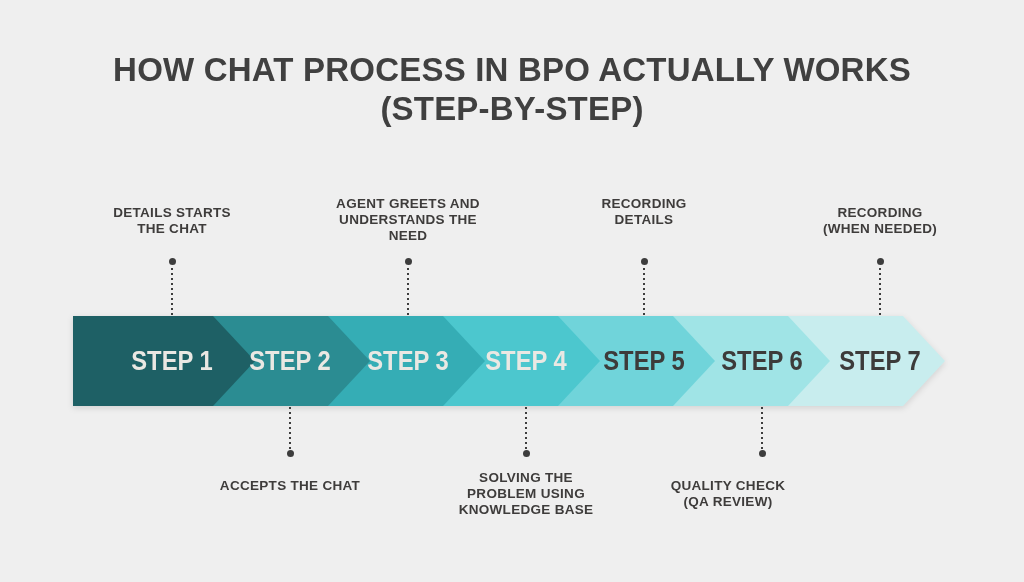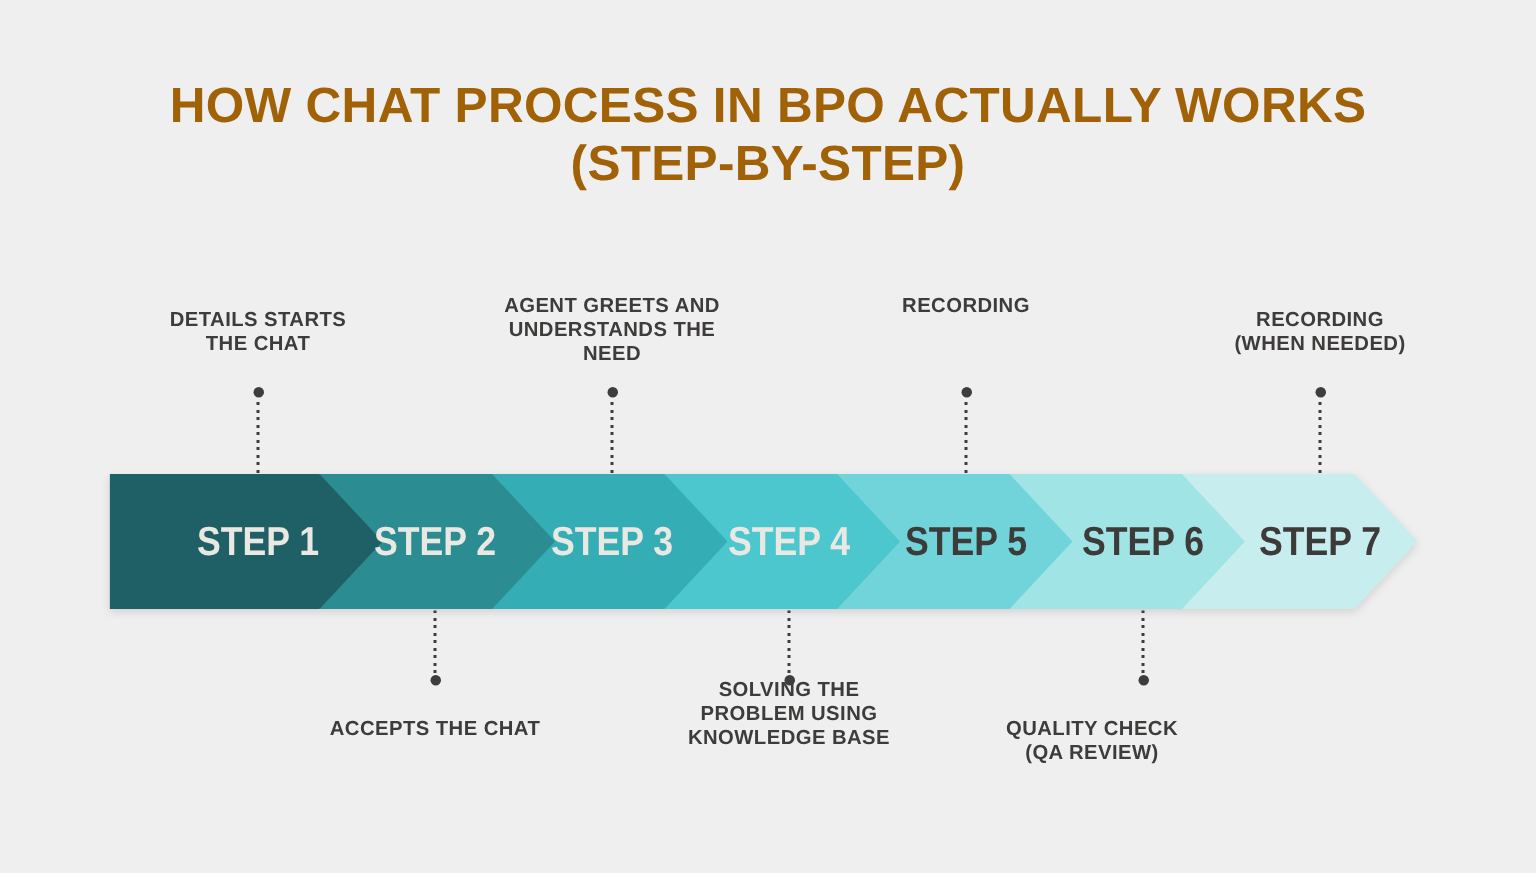--- a/index.html
+++ b/index.html
@@ -4,21 +4,21 @@
 <style>
   html,body{margin:0;padding:0;}
   body{font-family:"Liberation Sans",sans-serif;background:#e0e0e0;}
   .canvas{
     position:relative;width:1024px;height:582px;overflow:hidden;
     background:#EFEFEF;margin:0 auto;
   }
   .title{
     position:absolute;top:50px;left:0;width:100%;
     text-align:center;font-weight:bold;font-size:33px;line-height:39px;
-    letter-spacing:.2px;color:#a16207;
+    letter-spacing:.2px;color:#404040;
   }
   .band{
     position:absolute;left:0;top:316px;width:1024px;height:90px;
     filter:drop-shadow(0 2px 3px rgba(0,0,0,.12));
   }
   .chevron{
     position:absolute;top:0;height:90px;
     clip-path:polygon(0 0, calc(100% - 42px) 0, 100% 50%, calc(100% - 42px) 100%, 0 100%);
   }
   .step-label{
@@ -76,30 +76,31 @@
       <div class="connector-line" style="left: 407px; top: 268px; height: 48px;"></div>
       <div class="connector-dot" style="left: 404.5px; top: 258px;"></div>
       <div class="annotation" style="left: 288px; top: 196px;">
         <div>AGENT GREETS AND</div>
         <div>UNDERSTANDS THE</div>
         <div>NEED</div>
       </div>
       <div class="step-label" style="left: 526px; color: rgb(234, 232, 227);">STEP 4</div>
       <div class="connector-line" style="left: 525px; top: 407px; height: 42px;"></div>
       <div class="connector-dot" style="left: 522.5px; top: 450px;"></div>
-      <div class="annotation" style="left: 406px; top: 452px;">
+      <div class="annotation" style="left: 406px; top: 470px;">
         <div>SOLVING THE</div>
         <div>PROBLEM USING</div>
         <div>KNOWLEDGE BASE</div>
       </div>
       <div class="step-label" style="left: 644px; color: rgb(61, 59, 58);">STEP 5</div>
       <div class="connector-line" style="left: 643px; top: 268px; height: 48px;"></div>
       <div class="connector-dot" style="left: 640.5px; top: 258px;"></div>
       <div class="annotation" style="left: 524px; top: 196px;">
         <div>RECORDING</div>
+        <div>DETAILS</div>
       </div>
       <div class="step-label" style="left: 762px; color: rgb(61, 59, 58);">STEP 6</div>
       <div class="connector-line" style="left: 761px; top: 407px; height: 42px;"></div>
       <div class="connector-dot" style="left: 758.5px; top: 450px;"></div>
       <div class="annotation" style="left: 608px; top: 478px;">
         <div>QUALITY CHECK</div>
         <div>(QA REVIEW)</div>
       </div>
       <div class="step-label" style="left: 880px; color: rgb(61, 59, 58);">STEP 7</div>
       <div class="connector-line" style="left: 879px; top: 268px; height: 48px;"></div>

